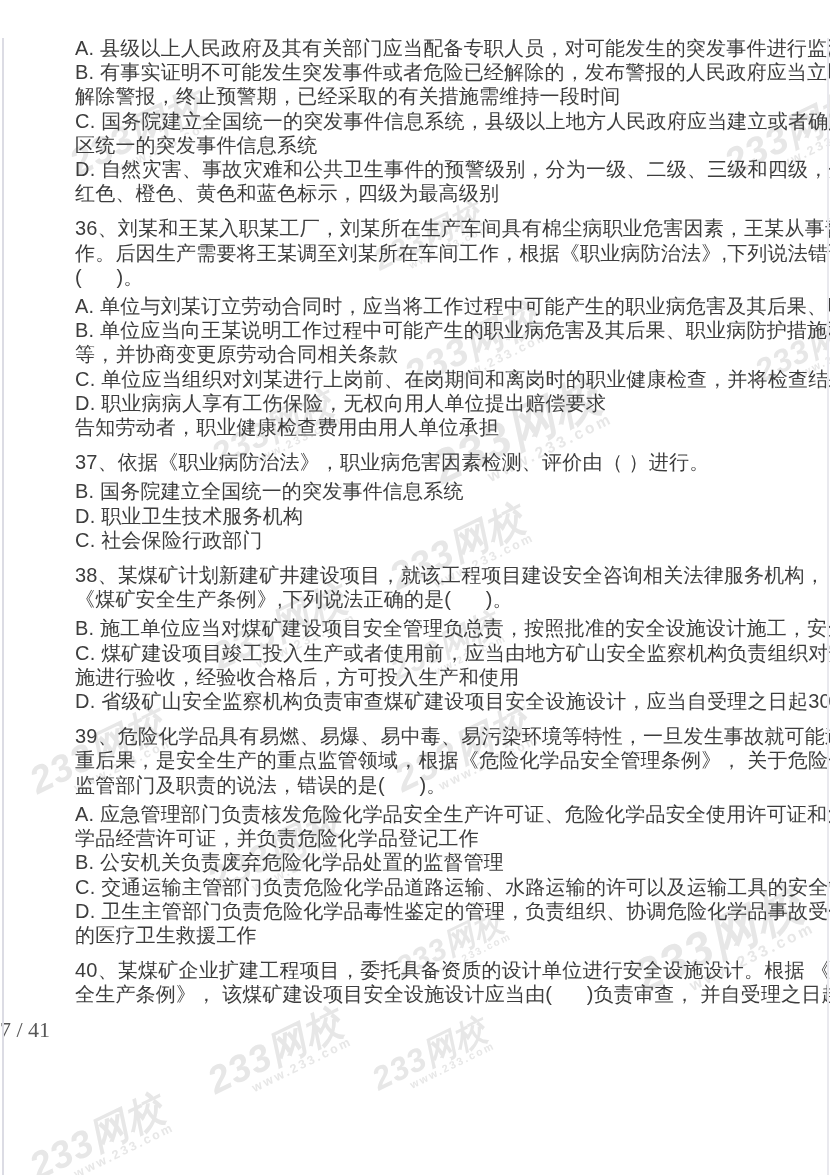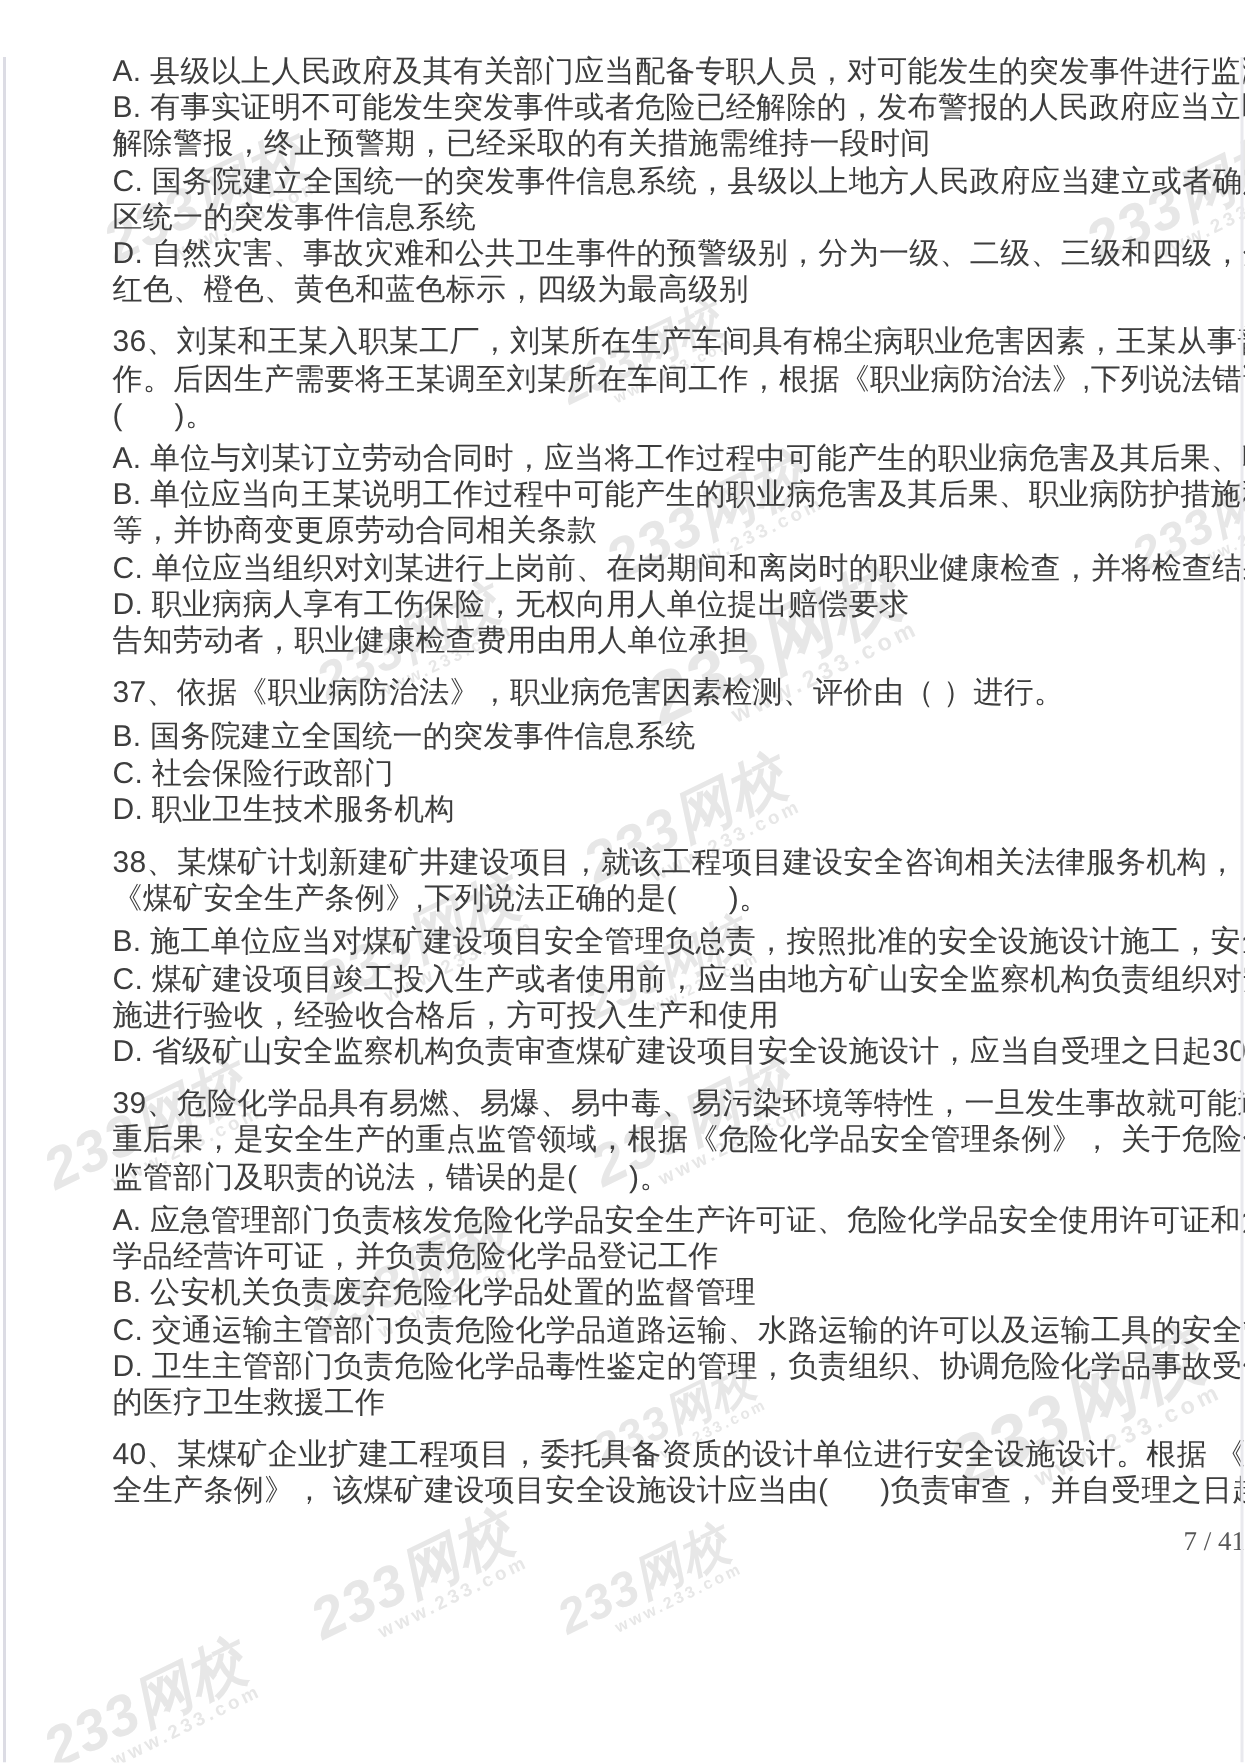--- a/index.html
+++ b/index.html
@@ -43,23 +43,23 @@
   .block.opts{margin-top:5px;}
   .block:first-child{margin-top:0;}
   .line{
     line-height:24.2px;
     white-space:pre;
     letter-spacing:0.2px;
   }
   .footer{
     position:relative;z-index:1;
     margin-top:10px;
-    text-align:right;
+    text-align:left;
     font-family:"Liberation Serif","DejaVu Serif",serif;
-    font-size:18px;
+    font-size:22px;
     color:#565656;
   }
 </style>
 </head>
 <body>
 
 <div class="page">
   <div class="edge edge-left"></div>
   <div class="edge edge-right"></div>
   <div class="wm-layer" id="wm-layer">
@@ -157,22 +157,22 @@
         <div class="line">等，并协商变更原劳动合同相关条款</div>
         <div class="line">C. 单位应当组织对刘某进行上岗前、在岗期间和离岗时的职业健康检查，并将检查结果书面</div>
         <div class="line">D. 职业病病人享有工伤保险，无权向用人单位提出赔偿要求</div>
         <div class="line">告知劳动者，职业健康检查费用由用人单位承担</div>
       </div>
       <div class="block stem">
         <div class="line">37、依据《职业病防治法》，职业病危害因素检测、评价由（ ）进行。</div>
       </div>
       <div class="block opts">
         <div class="line">B. 国务院建立全国统一的突发事件信息系统</div>
+        <div class="line">D. 职业卫生技术服务机构</div>
         <div class="line">C. 社会保险行政部门</div>
-        <div class="line">D. 职业卫生技术服务机构</div>
       </div>
       <div class="block stem">
         <div class="line">38、某煤矿计划新建矿井建设项目，就该工程项目建设安全咨询相关法律服务机构， 根据</div>
         <div class="line">《煤矿安全生产条例》,下列说法正确的是(      )。</div>
       </div>
       <div class="block opts">
         <div class="line">B. 施工单位应当对煤矿建设项目安全管理负总责，按照批准的安全设施设计施工，安全设施</div>
         <div class="line">C. 煤矿建设项目竣工投入生产或者使用前，应当由地方矿山安全监察机构负责组织对安全设</div>
         <div class="line">施进行验收，经验收合格后，方可投入生产和使用</div>
         <div class="line">D. 省级矿山安全监察机构负责审查煤矿建设项目安全设施设计，应当自受理之日起30日内</div>

